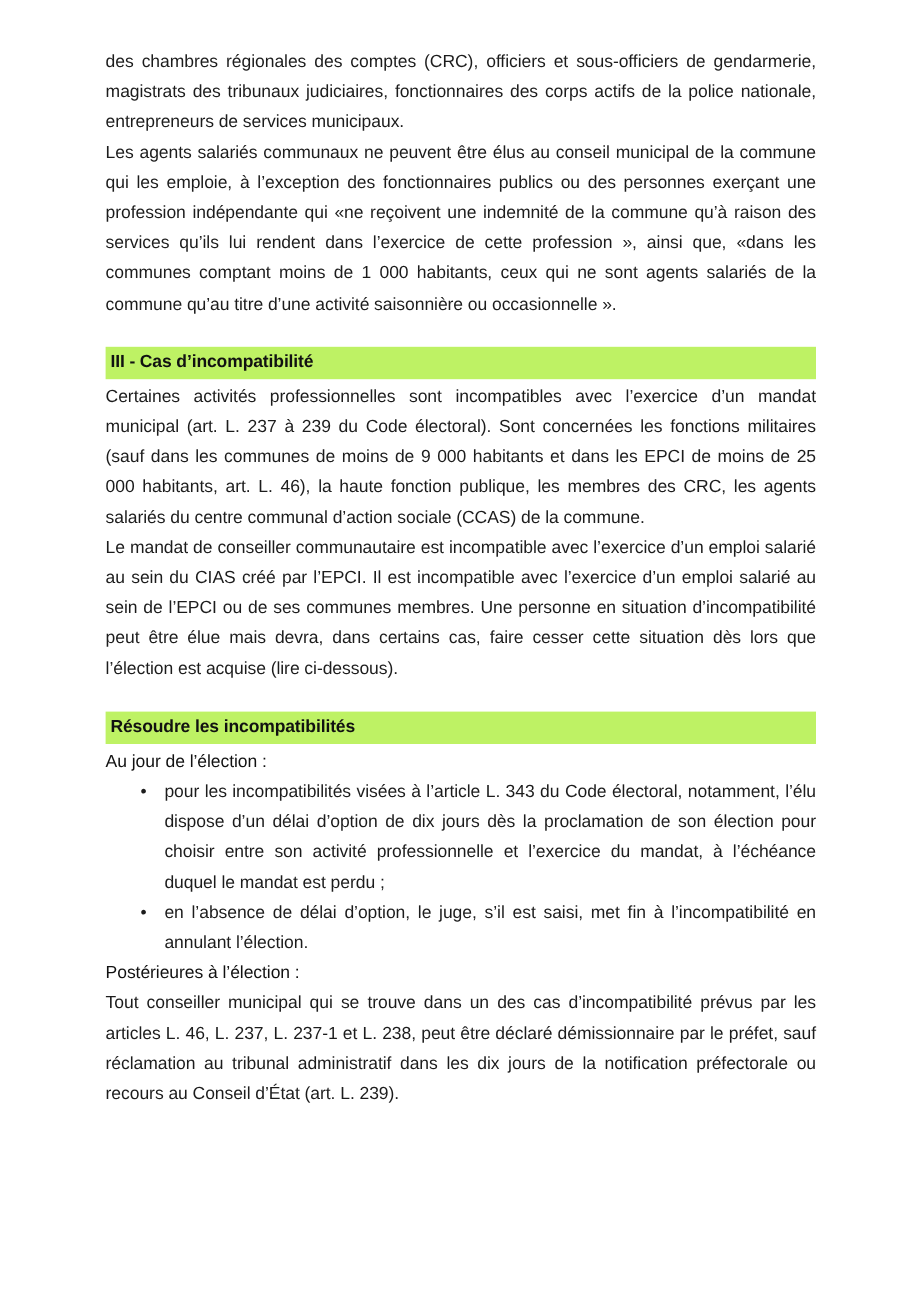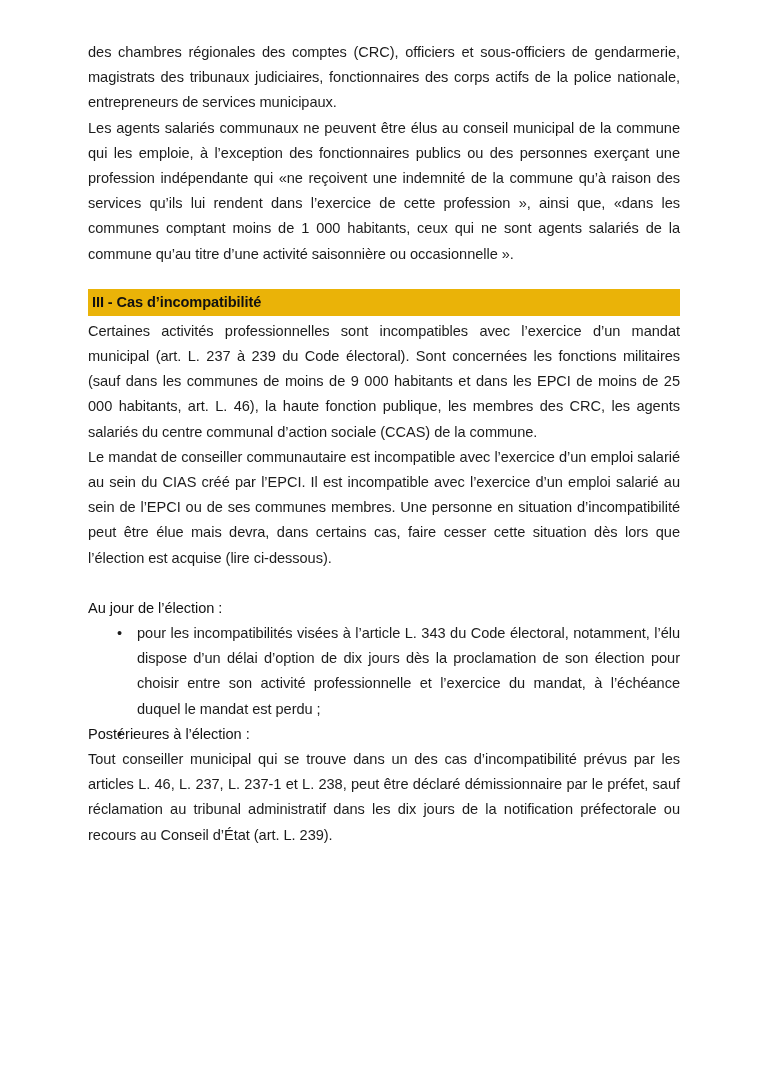--- a/index.html
+++ b/index.html
@@ -40,21 +40,21 @@
     letter-spacing: -0.05px;
     word-spacing: 0px;
     hyphens: none;
   }
   .para.last-line-left {
     text-align-last: left;
   }
 
   
   .section-bar {
-    background: #eab308;
+    background: #bef264;
     font-size: 14.6px;
     line-height: 22px;
     font-weight: bold;
     color: #111111;
     padding: 2px 16px 3px 4px;
     margin: 0;
     letter-spacing: -0.1px;
     box-sizing: border-box;
     width: 592px;
   }
@@ -113,32 +113,34 @@
     <div class="section-bar">III - Cas d’incompatibilité</div>
 
     <div class="gap-after-bar"></div>
 
     <p class="para last-line-left">Certaines activités professionnelles sont incompatibles avec l’exercice d’un mandat municipal (art. L. 237 à 239 du Code électoral). Sont concernées les fonctions militaires (sauf dans les communes de moins de 9 000 habitants et dans les EPCI de moins de 25 000 habitants, art. L. 46), la haute fonction publique, les membres des CRC, les agents salariés du centre communal d’action sociale (CCAS) de la commune.</p>
 
     <p class="para last-line-left">Le mandat de conseiller communautaire est incompatible avec l’exercice d’un emploi salarié au sein du CIAS créé par l’EPCI. Il est incompatible avec l’exercice d’un emploi salarié au sein de l’EPCI ou de ses communes membres. Une personne en situation d’incompatibilité peut être élue mais devra, dans certains cas, faire cesser cette situation dès lors que l’élection est acquise (lire ci-dessous).</p>
 
     <div class="gap-before-bar"></div>
 
+    <div class="section-bar">Résoudre les incompatibilités</div>
 
     <div class="gap-after-bar"></div>
 
     <p class="subhead">Au jour de l’élection :</p>
 
     <ul class="bullets">
       <li>
         <span class="bullet-marker">•</span>
         <span>pour les incompatibilités visées à l’article L. 343 du Code électoral, notamment, l’élu dispose d’un délai d’option de dix jours dès la proclamation de son élection pour choisir entre son activité professionnelle et l’exercice du mandat, à l’échéance duquel le mandat est perdu ;</span>
       </li>
       <li>
         <span class="bullet-marker">•</span>
+        <span>en l’absence de délai d’option, le juge, s’il est saisi, met fin à l’incompatibilité en annulant l’élection.</span>
       </li>
     </ul>
 
     <p class="subhead">Postérieures à l’élection :</p>
 
     <p class="para last-line-left">Tout conseiller municipal qui se trouve dans un des cas d’incompatibilité prévus par les articles L. 46, L. 237, L. 237-1 et L. 238, peut être déclaré démissionnaire par le préfet, sauf réclamation au tribunal administratif dans les dix jours de la notification préfectorale ou recours au Conseil d’État (art. L. 239).</p>
 
   </div>
 </div>
 

